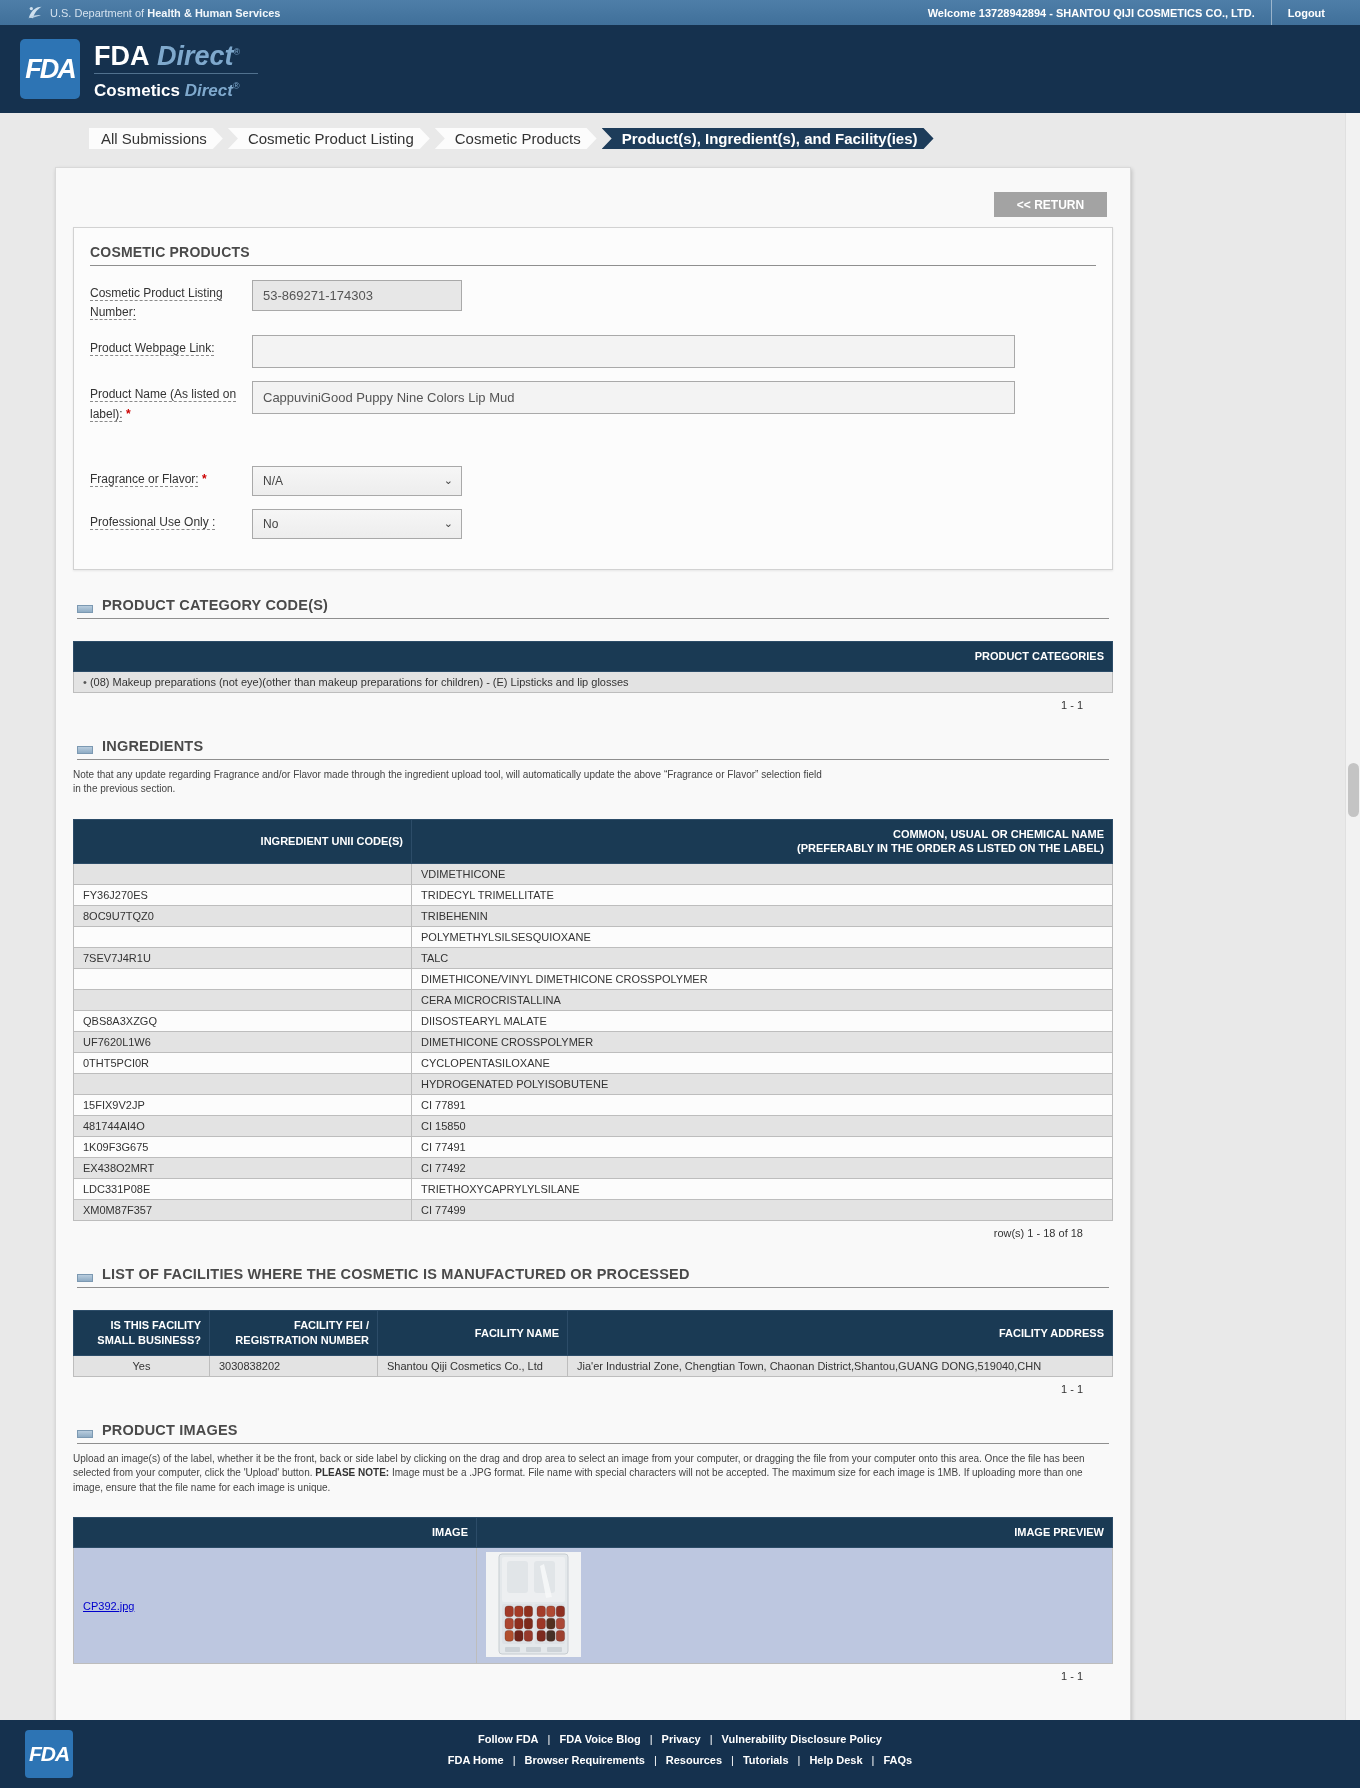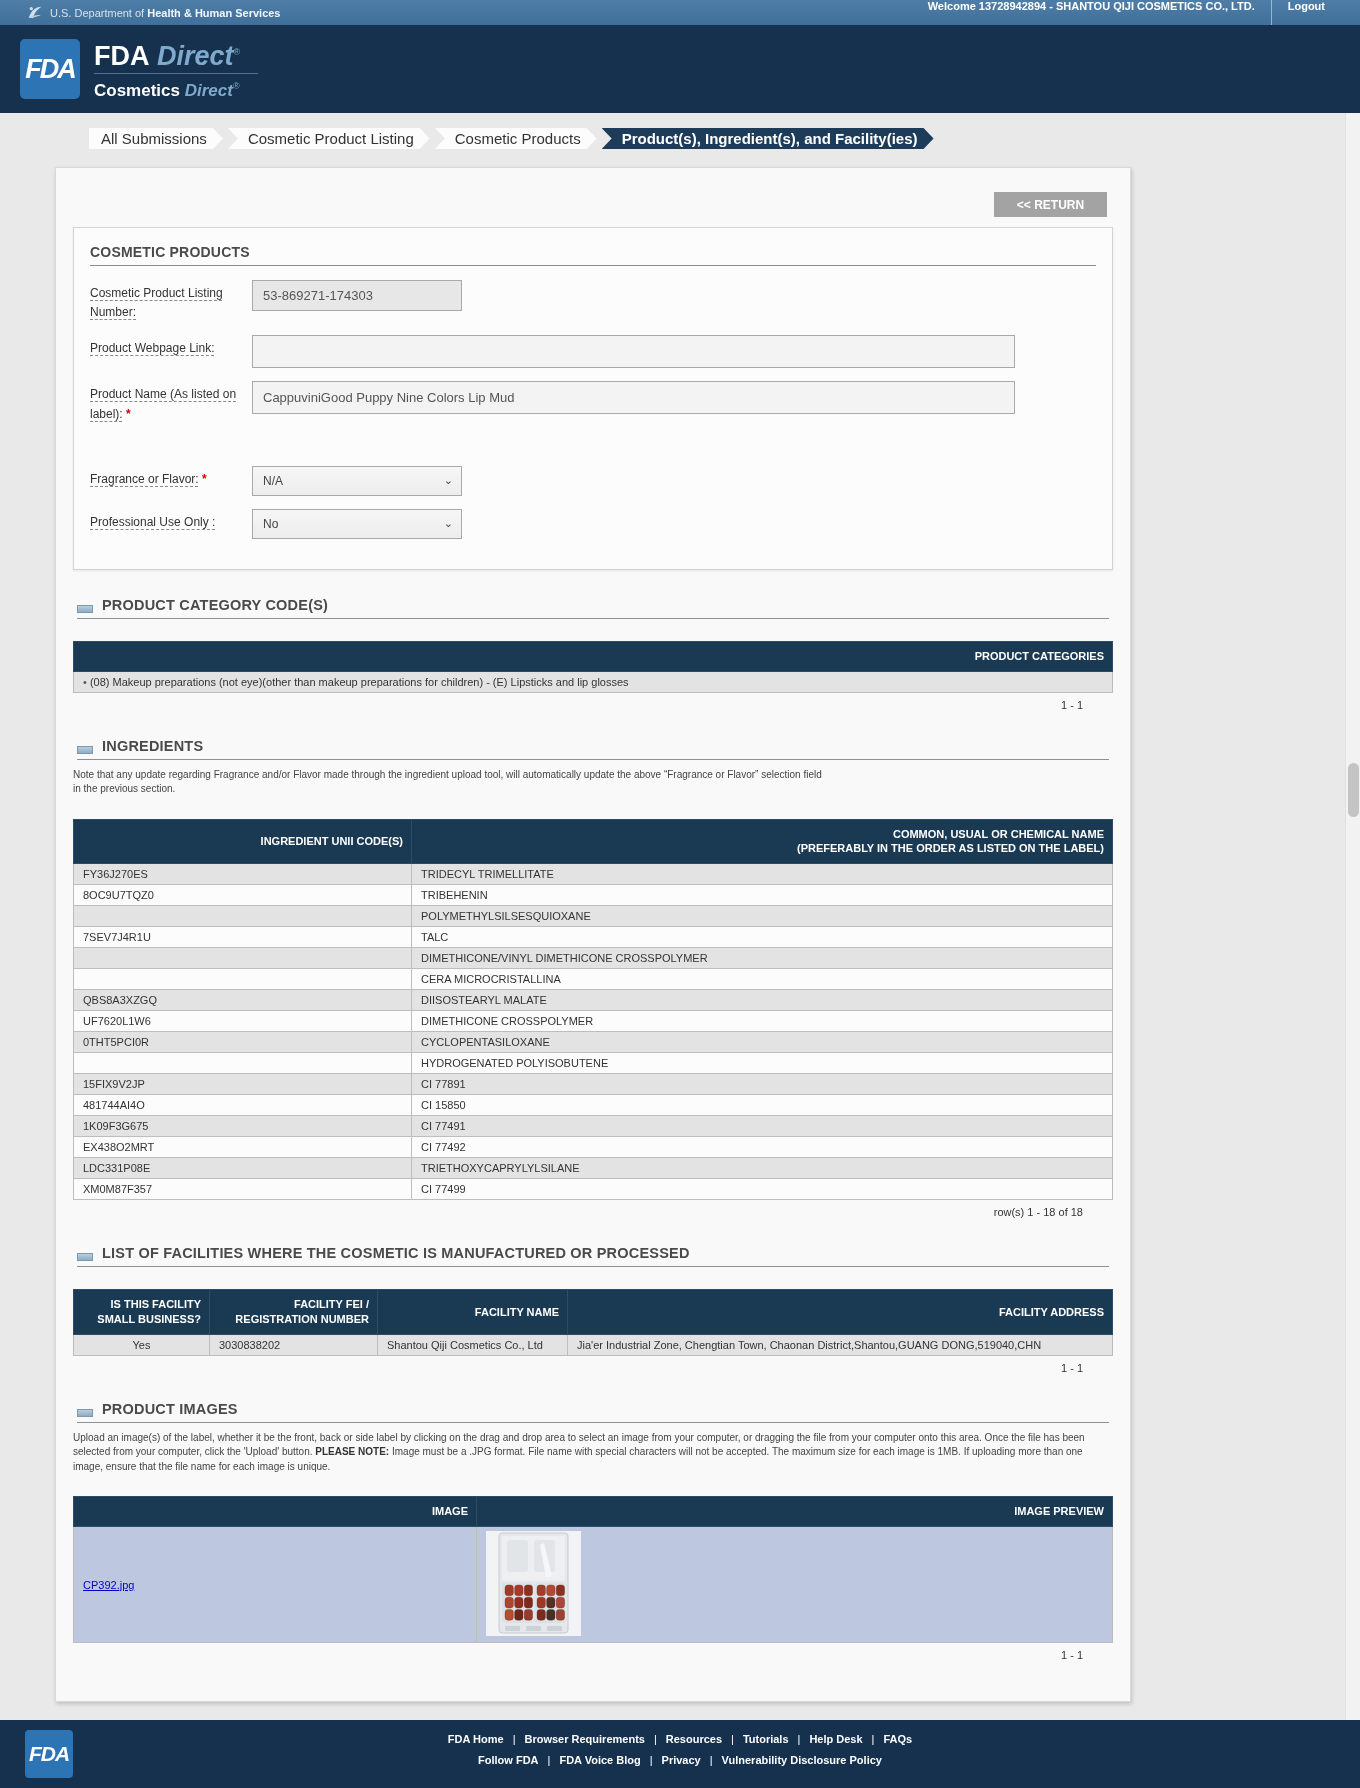--- a/index.html
+++ b/index.html
@@ -9,21 +9,21 @@
     background:#e9e9e9; font-family:"Liberation Sans", sans-serif; color:#333;
   }
   
   .govbar {
     height:25px; background:linear-gradient(#4e7ea8,#40709a);
     display:flex; justify-content:space-between; align-items:center;
     padding:0 35px 0 26px; font-size:11px; color:#d4e2ef;
   }
   .gov-left { display:flex; align-items:center; gap:7px; }
   .gov-left .dept-bold { color:#f2f7fb; font-weight:bold; }
-  .gov-right { display:flex; align-items:flex-start; height:100%; }
+  .gov-right { display:flex; align-items:center; height:100%; }
   .welcome-text { color:#fff; font-weight:bold; }
   .gov-divider { width:1px; height:100%; background:rgba(255,255,255,.45); margin:0 16px; }
   .logout-link { color:#fff; font-weight:bold; text-decoration:none; cursor:pointer; }
   
   .appbar { height:88px; background:#15314e; display:flex; align-items:center; padding-left:20px; }
   .fda-logo {
     width:60px; height:60px; background:#2d74b4; border-radius:5px;
     color:#fff; font-weight:bold; font-size:27px; letter-spacing:-2px;
     display:flex; align-items:center; justify-content:center; font-style:italic;
   }
@@ -232,20 +232,24 @@
       <tr>
         <th class="col-unii">INGREDIENT UNII CODE(S)</th>
         <th>
           <span>COMMON, USUAL OR CHEMICAL NAME</span><br>
           <span>(PREFERABLY IN THE ORDER AS LISTED ON THE LABEL)</span>
         </th>
       </tr>
     </thead>
     <tbody id="ingredients-tbody">
         <tr>
+          <td class="col-unii"></td>
+          <td>VDIMETHICONE</td>
+        </tr>
+        <tr>
           <td class="col-unii">FY36J270ES</td>
           <td>TRIDECYL TRIMELLITATE</td>
         </tr>
         <tr>
           <td class="col-unii">8OC9U7TQZ0</td>
           <td>TRIBEHENIN</td>
         </tr>
         <tr>
           <td class="col-unii"></td>
           <td>POLYMETHYLSILSESQUIOXANE</td>
@@ -384,16 +388,16 @@
   <div class="count">1 - 1</div>
 </main>
 
 <div class="scroll-track">
   <div class="scroll-thumb"></div>
 </div>
 
 <footer class="footer">
   <div class="footer-logo">FDA</div>
   <div class="footer-links">
+    <div class="row" id="footer-row2"><a>Follow FDA</a><span class="sep">|</span><a>FDA Voice Blog</a><span class="sep">|</span><a>Privacy</a><span class="sep">|</span><a>Vulnerability Disclosure Policy</a></div>
     <div class="row" id="footer-row1"><a>FDA Home</a><span class="sep">|</span><a>Browser Requirements</a><span class="sep">|</span><a>Resources</a><span class="sep">|</span><a>Tutorials</a><span class="sep">|</span><a>Help Desk</a><span class="sep">|</span><a>FAQs</a></div>
-    <div class="row" id="footer-row2"><a>Follow FDA</a><span class="sep">|</span><a>FDA Voice Blog</a><span class="sep">|</span><a>Privacy</a><span class="sep">|</span><a>Vulnerability Disclosure Policy</a></div>
   </div>
 </footer>
 
 </body></html>

